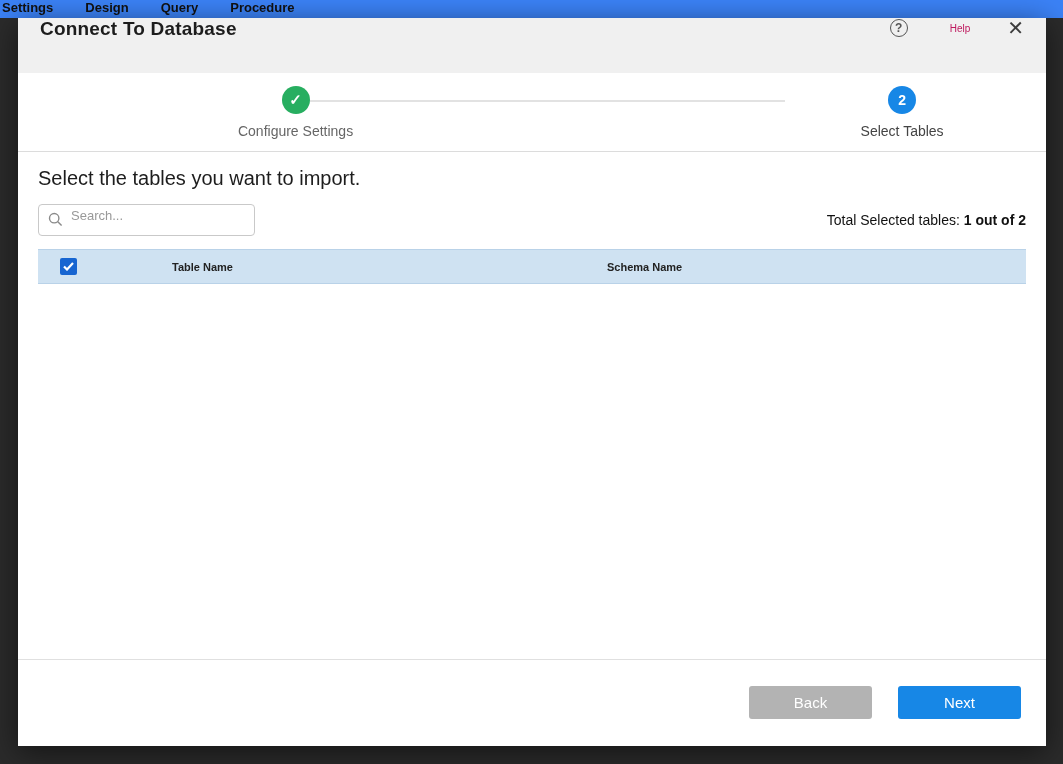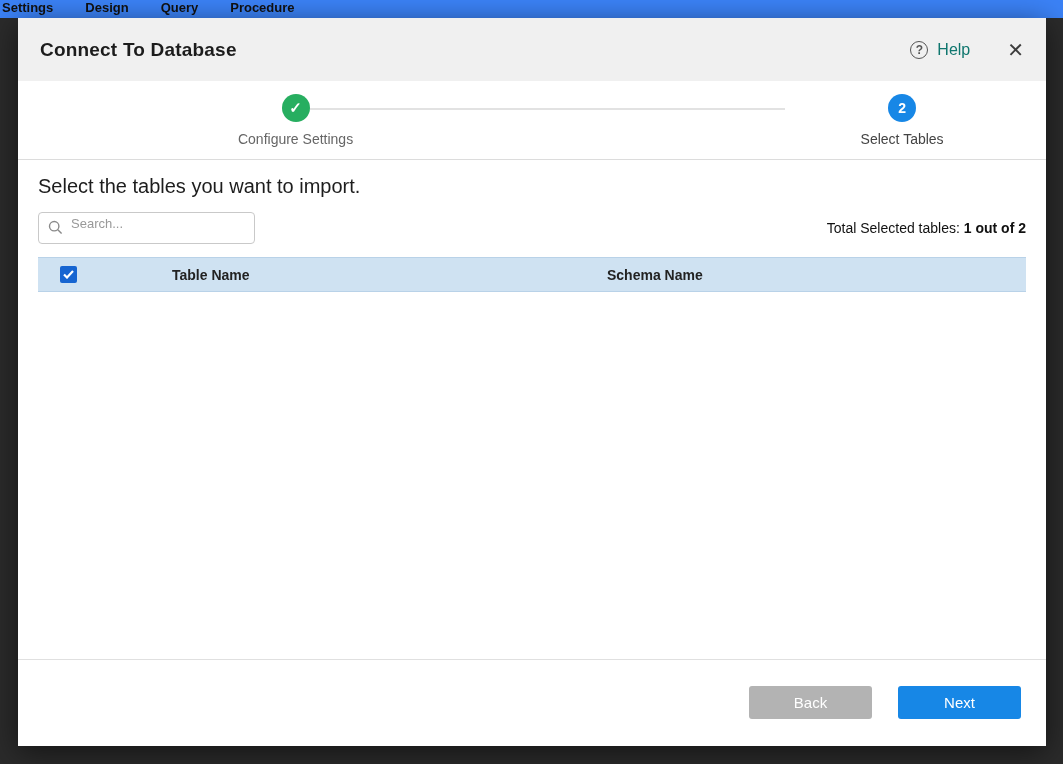--- a/index.html
+++ b/index.html
@@ -21,31 +21,31 @@
   }
 
   
   .modal {
     position:absolute; left:18px; top:18px; width:1028px; height:728px;
     background:#ffffff; box-shadow:0 6px 30px rgba(0,0,0,0.55);
     display:flex; flex-direction:column; border-radius:2px;
   }
 
   .modal-header {
-    height:63px; background:#f0f0f0; display:flex; align-items:center;
+    height:55px; background:#f0f0f0; display:flex; align-items:flex-start;
     padding:0 22px; flex-shrink:0;
   }
   .modal-title { font-size:19px; font-weight:700; color:#1c1c1c; letter-spacing:0.2px; }
   .header-actions { margin-left:auto; display:flex; align-items:center; gap:9px; }
   .help-circle {
     width:18px; height:18px; border:1.5px solid #555; border-radius:50%;
     display:inline-flex; align-items:center; justify-content:center;
     font-size:12px; color:#555; font-weight:700; cursor:pointer;
   }
-  .help-label { font-size:16px; color:#0f766e; cursor:pointer; }
+  .help-label { font-size:10px; color:#be185d; cursor:pointer;margin-left:33px; }
   .close-x {
     margin-left:28px; font-size:20px; color:#3c3c3c; cursor:pointer; line-height:1;
   }
 
   
   .stepper {
     position:relative; padding:13px 0 12px 0; border-bottom:1px solid #dcdcdc;
     flex-shrink:0; background:#ffffff;
   }
   .stepper-line {
@@ -76,21 +76,21 @@
     width:217px; height:32px; border:1px solid #c9c9c9; border-radius:4px;
     padding:0 10px 9px 32px; font-size:13px; color:#333;
     font-family:"Liberation Sans", sans-serif; outline:none; background:#fff;
   }
   .search-input::placeholder { color:#999; }
   .search-icon { position:absolute; left:10px; top:8px; }
   .total-selected { margin-left:auto; font-size:14px; color:#111; }
   .total-selected b { font-weight:700; }
 
   
-  table.tables-grid { width:100%; border-collapse:collapse; font-size:14px; }
+  table.tables-grid { width:100%; border-collapse:collapse; font-size:11px; }
   .tables-grid th, .tables-grid td { height:34px; padding:0 10px; text-align:left; }
   .tables-grid thead tr {
     background:#cfe2f2;
     border-top:1px solid #b9d2e8; border-bottom:1px solid #b9d2e8;
   }
   .tables-grid thead th { font-weight:700; color:#222; }
   .tables-grid tbody tr { border-bottom:1px solid #e4e4e4; }
   .tables-grid tbody tr.odd  { background:#ffffff; }
   .tables-grid tbody tr.even { background:#ededed; }
   .col-check { width:60px; text-align:center !important; }

